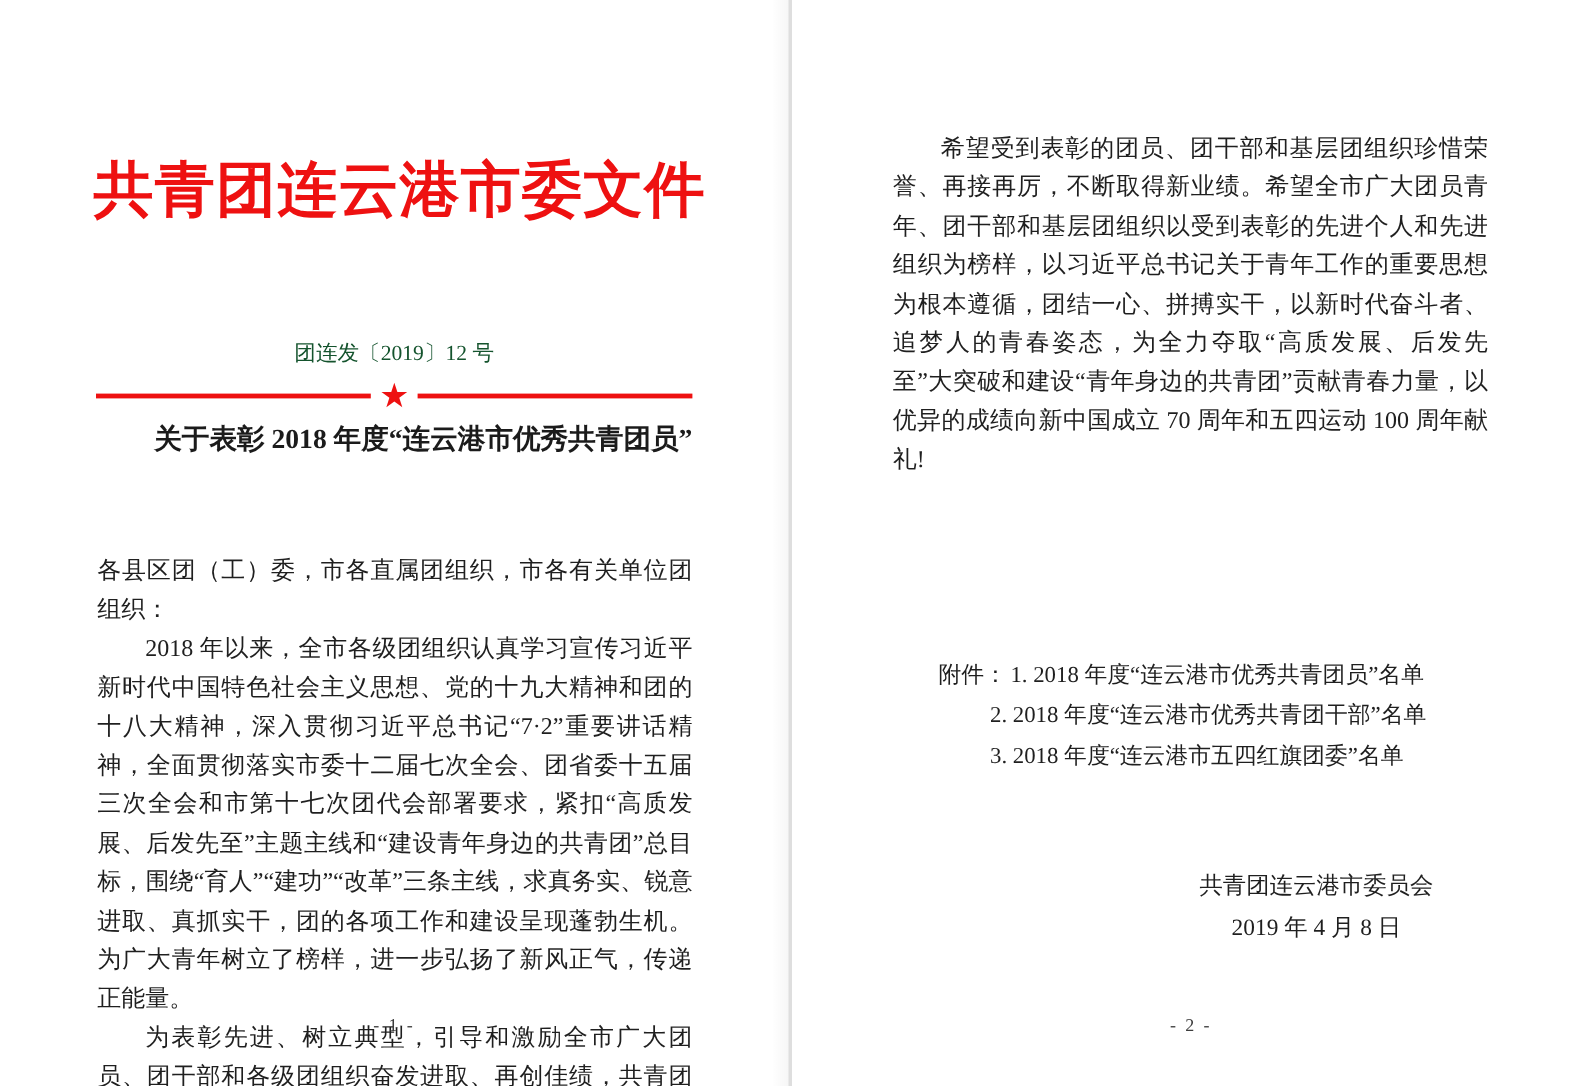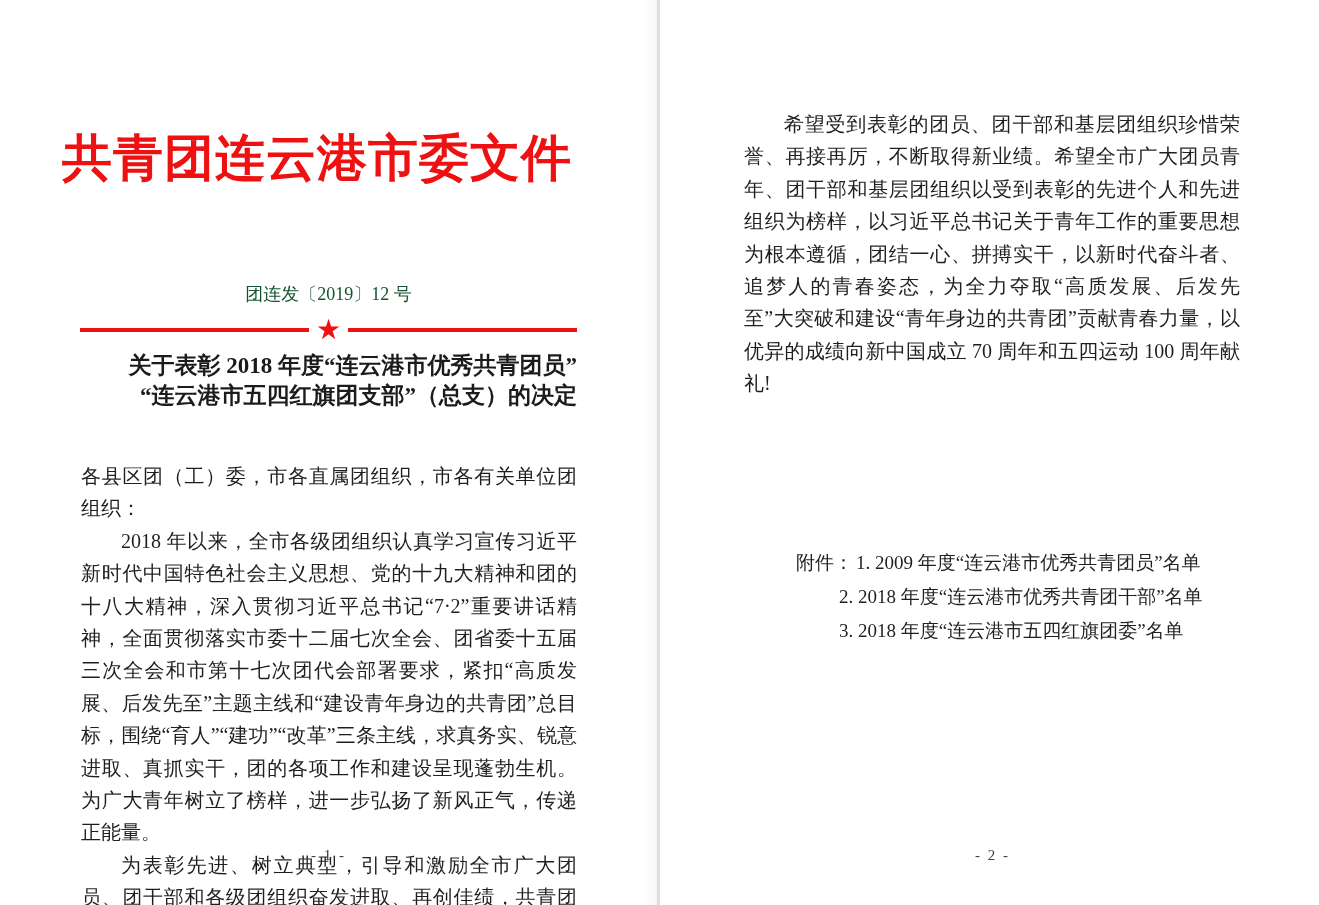--- a/index.html
+++ b/index.html
@@ -27,21 +27,21 @@
     background: linear-gradient(to right, rgba(0,0,0,0), rgba(0,0,0,0.035));
   }
   .divider {
     position: absolute; left: 657px; top: 0; width: 3px; height: 905px;
     background: var(--divider);
   }
   #page2 { left: 660px; width: 659px; }
 
   
   .org-title {
-    position: absolute; left: 62px; top: 122px; width: 500px;
+    position: absolute; left: 78px; top: 122px; width: 500px;
     text-align: left; white-space: nowrap;
     font-size: 50px; line-height: 72px; font-weight: 700;
     letter-spacing: 1px; color: var(--red);
   }
   .doc-number {
     position: absolute; left: 80px; top: 282px; width: 497px;
     text-align: center; font-size: 18px; line-height: 24px; color: #14532d;
   }
   .red-rule {
     position: absolute; left: 80px; top: 315px; width: 497px; height: 30px;
@@ -68,21 +68,21 @@
   #page1 .body-text { left: 81px; top: 460px; }
   #page2 .body-text { left: 84px; top: 108px; }
   .body-text p.indent { text-indent: 2em; }
   .body-text p.no-indent { text-indent: 0; }
 
   
   .attachments {
     position: absolute; left: 122px; top: 546px;
     font-size: 19px; line-height: 33.8px; color: var(--text);
   }
-  .attach-row { display: flex; white-space: nowrap; margin-left: 14px; }
+  .attach-row { display: flex; white-space: nowrap; }
   .attach-label { margin-right: 3px; }
   .attach-row.cont { padding-left: 43px; text-align: right; }
 
   
   .signature {
     position: absolute; left: 322px; top: 721px; width: 230px;
     text-align: center; font-size: 19.5px; line-height: 35px; color: var(--text);
     white-space: nowrap;
   }
 
@@ -106,21 +106,20 @@
     <div class="doc-number">团连发〔2019〕12 号</div>
 
     <div class="red-rule">
       <span class="rule-seg"></span>
       <span class="star">★</span>
       <span class="rule-seg"></span>
     </div>
 
     <div class="doc-title">
       <div>关于表彰 2018 年度“连云港市优秀共青团员”</div>
-      <div>“连云港市五四红旗团支部”（总支）的决定</div>
     </div>
 
     <div class="body-text">
       <p class="no-indent">各县区团（工）委，市各直属团组织，市各有关单位团组织：</p>
       <p class="indent">2018 年以来，全市各级团组织认真学习宣传习近平新时代中国特色社会主义思想、党的十九大精神和团的十八大精神，深入贯彻习近平总书记“7·2”重要讲话精神，全面贯彻落实市委十二届七次全会、团省委十五届三次全会和市第十七次团代会部署要求，紧扣“高质发展、后发先至”主题主线和“建设青年身边的共青团”总目标，围绕“育人”“建功”“改革”三条主线，求真务实、锐意进取、真抓实干，团的各项工作和建设呈现蓬勃生机。为广大青年树立了榜样，进一步弘扬了新风正气，传递正能量。</p>
       <p class="indent">为表彰先进、树立典型，引导和激励全市广大团员、团干部和各级团组织奋发进取、再创佳绩，共青团连云港市委员会决定，</p>
     </div>
 
     <div class="page-num">- 1 -</div>
   </section>
@@ -129,27 +128,31 @@
 
   <section class="page" id="page2">
 
     <div class="body-text">
       <p class="indent">希望受到表彰的团员、团干部和基层团组织珍惜荣誉、再接再厉，不断取得新业绩。希望全市广大团员青年、团干部和基层团组织以受到表彰的先进个人和先进组织为榜样，以习近平总书记关于青年工作的重要思想为根本遵循，团结一心、拼搏实干，以新时代奋斗者、追梦人的青春姿态，为全力夺取“高质发展、后发先至”大突破和建设“青年身边的共青团”贡献青春力量，以优异的成绩向新中国成立 70 周年和五四运动 100 周年献礼!</p>
     </div>
 
     <div class="attachments">
       <div class="attach-row">
         <span class="attach-label">附件：</span>
-        <span>1. 2009 年度“连云港市优秀共青团员”名单</span>
+        <span>1. 2018 年度“连云港市优秀共青团员”名单</span>
       </div>
       <div class="attach-row cont">
         <span>2. 2018 年度“连云港市优秀共青团干部”名单</span>
       </div>
       <div class="attach-row cont">
         <span>3. 2018 年度“连云港市五四红旗团委”名单</span>
       </div>
     </div>
 
+    <div class="signature">
+      <div>共青团连云港市委员会</div>
+      <div>2019 年 4 月 8 日</div>
+    </div>
 
     <div class="page-num">- 2 -</div>
   </section>
 
 </div>
 
 </body></html>

